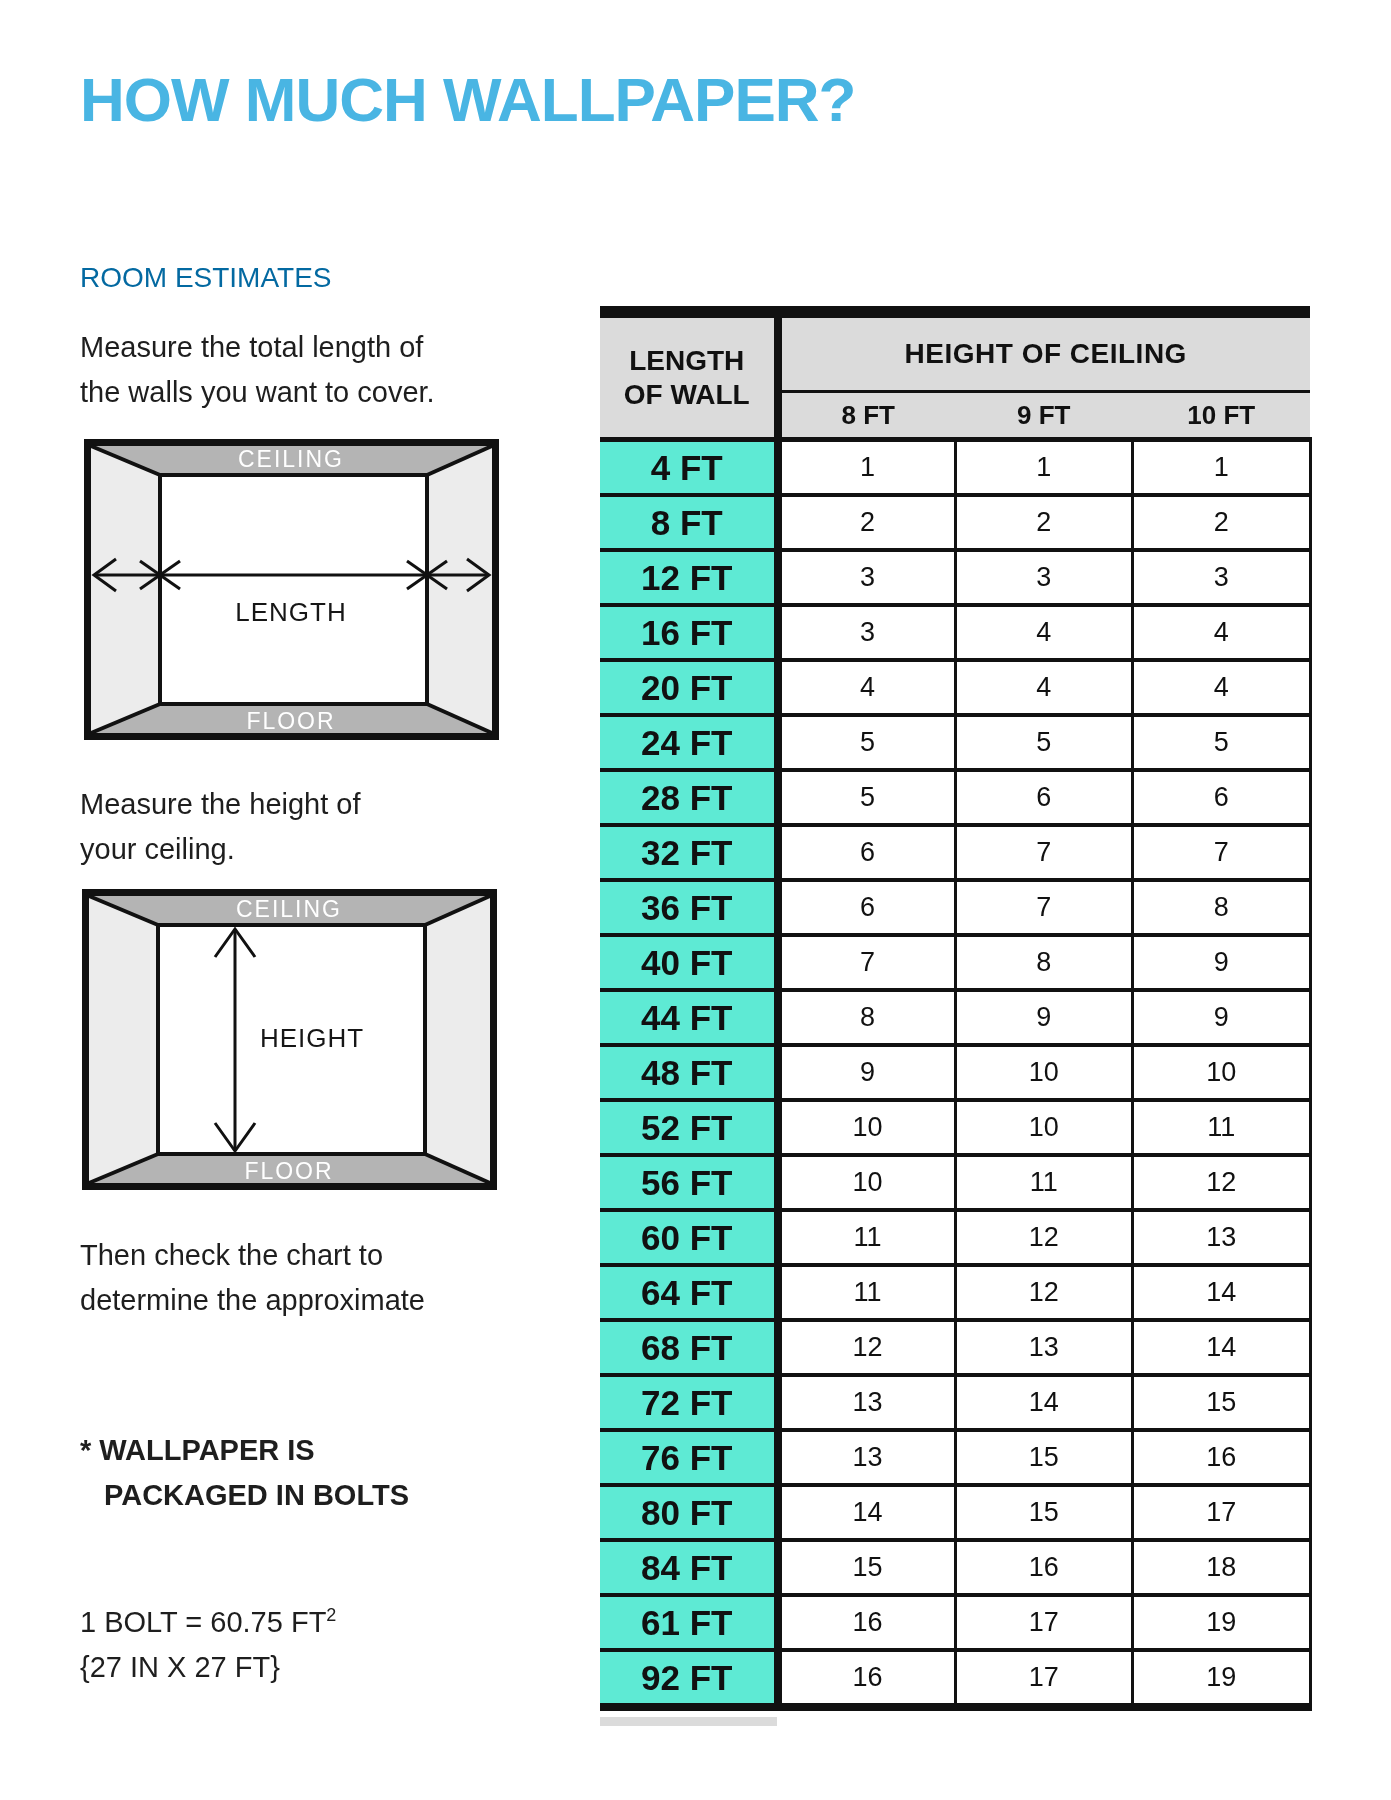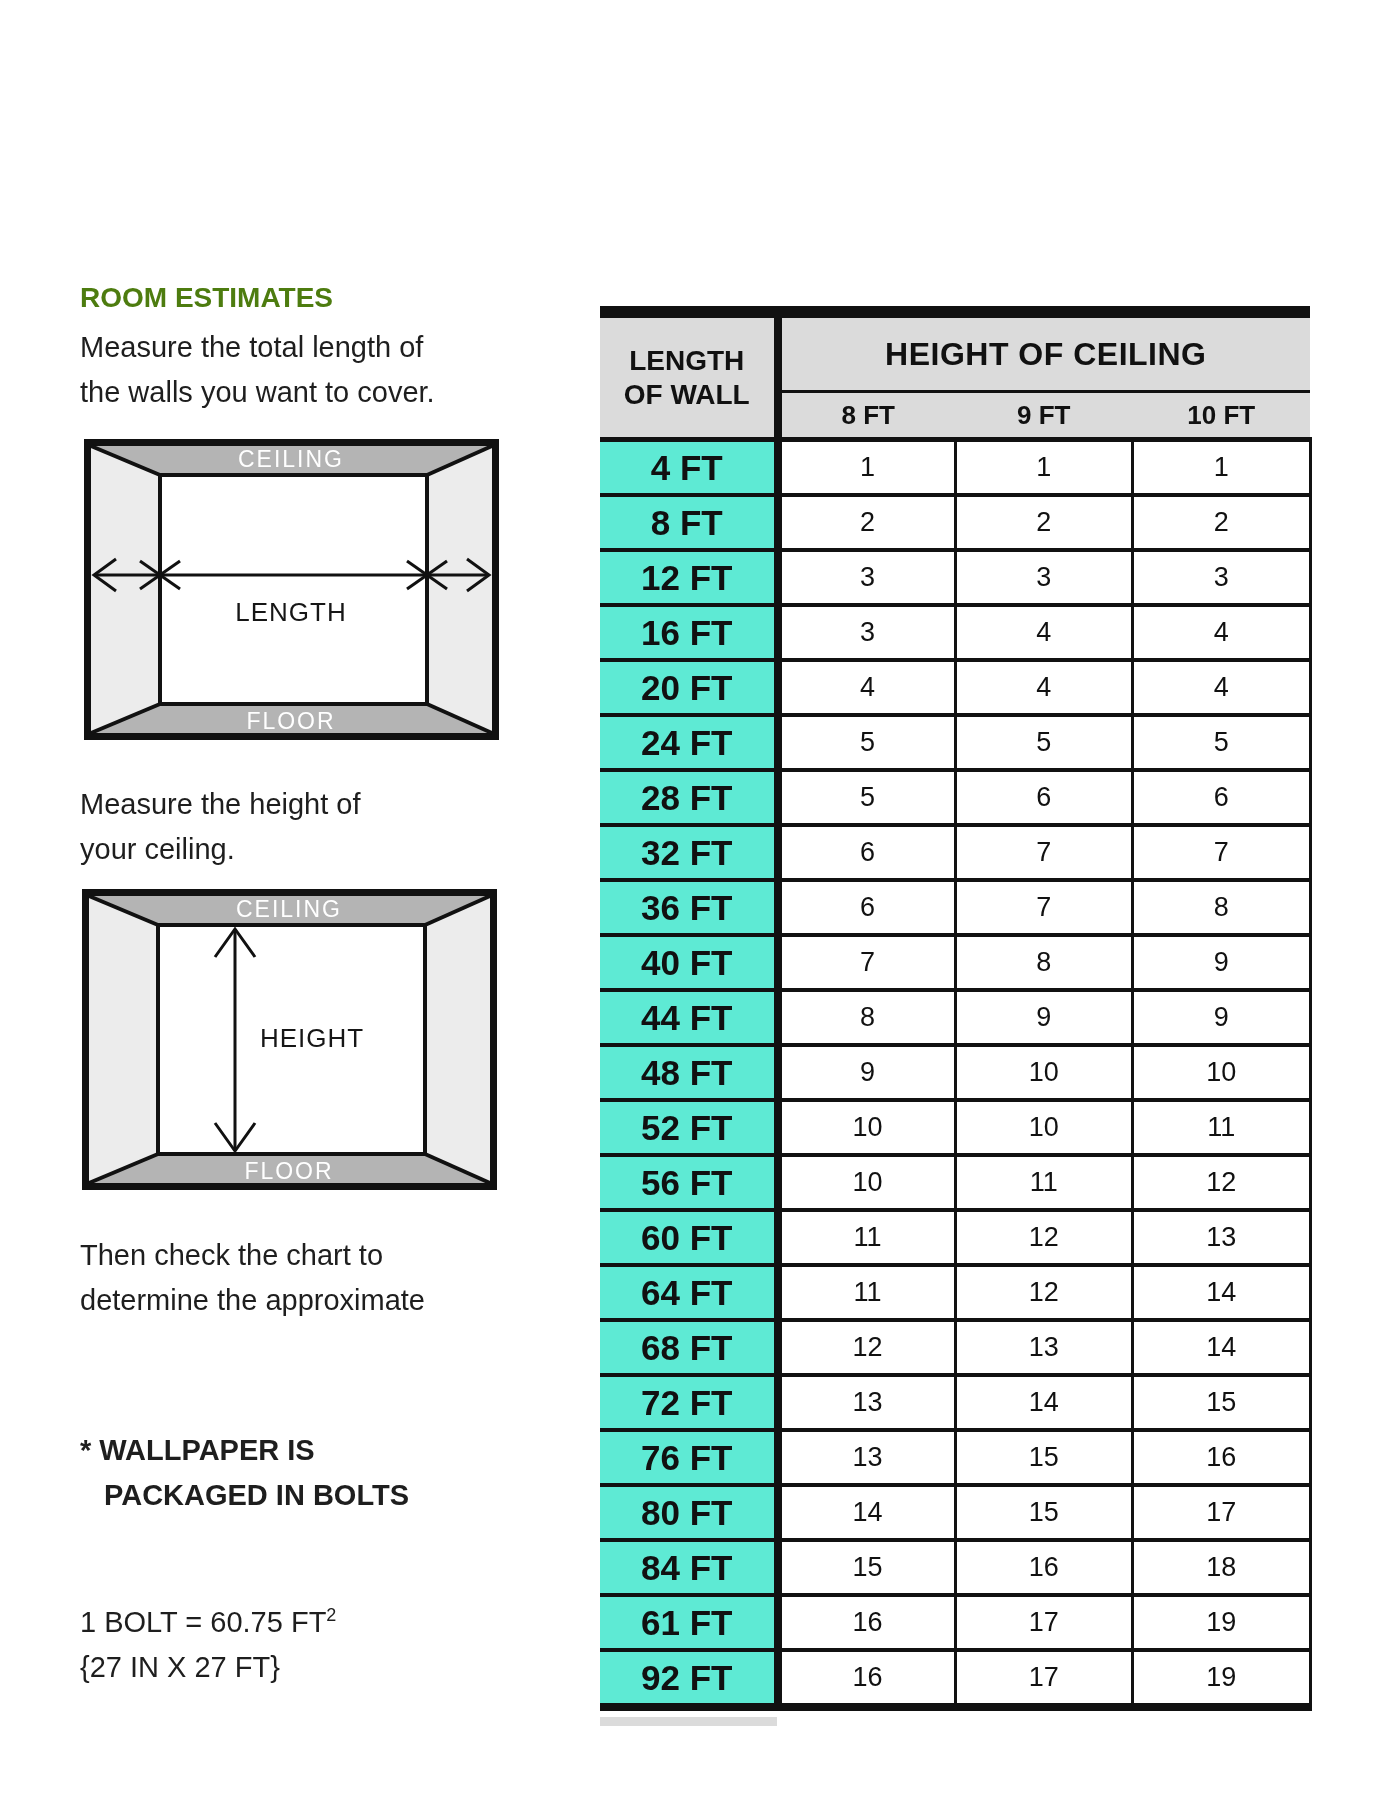--- a/index.html
+++ b/index.html
@@ -6,21 +6,21 @@
   .page{
     position:relative;width:1391px;height:1800px;background:#ffffff;
     font-family:"Liberation Sans", sans-serif;color:#1d1d1d;overflow:hidden;
   }
   .abs{position:absolute;}
   .page-title{
     left:80px;top:64px;font-size:62px;font-weight:bold;letter-spacing:-1px;
     color:#49B5E3;white-space:nowrap;
   }
   .section-heading{
-    font-size:28px;font-weight:bold;color:#4d7c0f;letter-spacing:0px;white-space:nowrap;margin-top:20px;
+    font-size:28px;font-weight:normal;color:#0369a1;letter-spacing:0px;white-space:nowrap;
   }
   .left-heading{left:80px;top:262px;}
   .table-heading{left:600px;top:262px;width:710px;text-align:center;}
   .body-text{font-size:29px;line-height:45px;color:#1e1e1e;}
   .p1{left:80px;top:325px;}
   .p2{left:80px;top:782px;}
   .p3{left:80px;top:1233px;}
   .footnote{left:80px;top:1428px;font-weight:bold;}
   .footnote .indent{padding-left:24px;}
   .boltinfo{left:80px;top:1593px;font-weight:normal;}
@@ -39,21 +39,21 @@
     font-size:27px;color:#111;
   }
   table.bolts col{width:177.5px;}
   table.bolts th,table.bolts td{text-align:center;vertical-align:middle;padding:0;}
   th.corner{
     background:#DBDBDB;border-right:8px solid #111;border-bottom:5px solid #111;
     font-weight:bold;font-size:28px;line-height:34px;
   }
   th.group{
     background:#DBDBDB;border-bottom:3px solid #111;
-    font-weight:bold;font-size:32px;height:72px;letter-spacing:0.5px;
+    font-weight:bold;font-size:28px;height:72px;letter-spacing:0.5px;
   }
   tr.subhead th{
     background:#DBDBDB;border-bottom:5px solid #111;
     font-weight:bold;font-size:26px;height:44px;
   }
   tbody th{
     background:#5eead4;border-right:8px solid #111;border-top:4px solid #111;
     font-weight:bold;font-size:35px;height:51px;
   }
   tbody td{
@@ -61,20 +61,21 @@
     border-left:3px solid #111;border-right:3px solid #111;
     font-size:27px;height:51px;
   }
   .table-tail{left:600px;top:1717px;width:177px;height:9px;background:#DBDBDB;}
 </style>
 </head>
 <body>
 
 <div class="page">
 
+  <div class="abs page-title">HOW MUCH WALLPAPER?</div>
 
   <div class="abs section-heading left-heading">ROOM ESTIMATES</div>
 
   <div class="abs body-text p1">
     <div>Measure the total length of</div>
     <div>the walls you want to cover.</div>
   </div>
 
   <svg class="abs diagram1" viewBox="0 0 415 301">
     <rect x="3.5" y="3.5" width="408" height="294" fill="#ffffff" stroke="#111" stroke-width="7"></rect>

